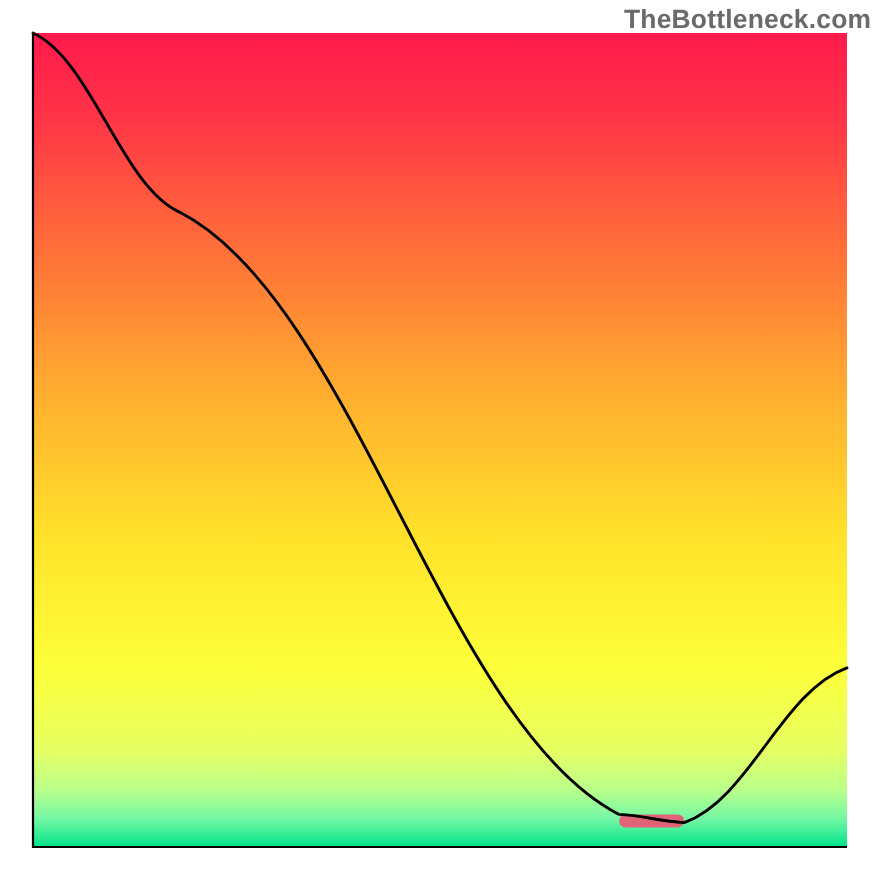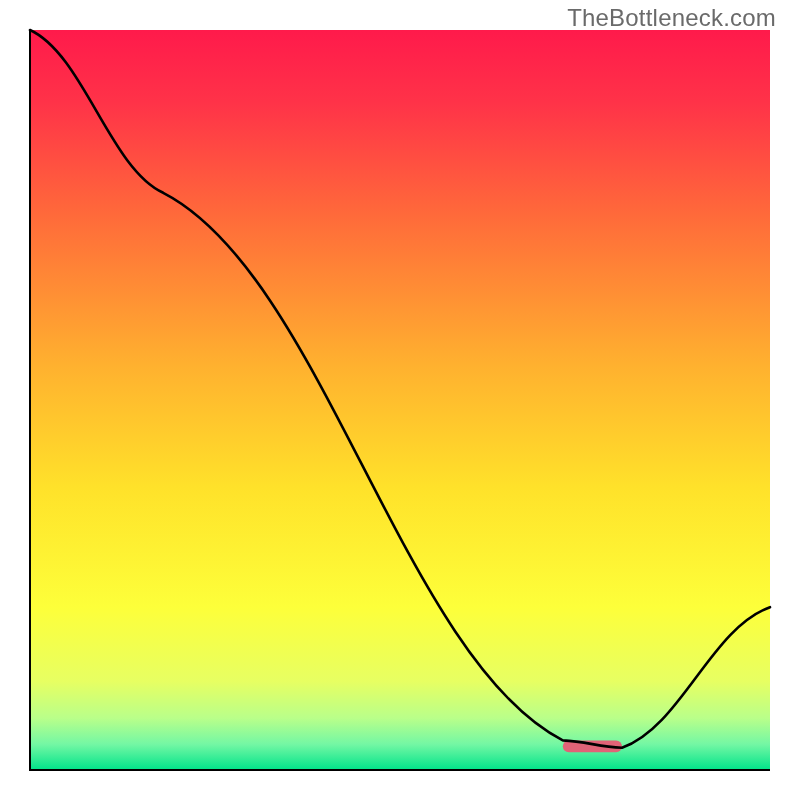--- a/index.html
+++ b/index.html
@@ -12,23 +12,23 @@
     overflow: hidden;
   }
   #container {
     position: relative;
     width: 800px;
     height: 800px;
   }
   #watermark {
     position: absolute;
     top: 4px;
-    right: 24px;
+    right: 8px;
     font-size: 24px;
-    font-weight: normal;
+    font-weight: bold;
     color: #6a6a6a;
     letter-spacing: 0.2px;
     z-index: 10;
   }
   svg {
     display: block;
   }
 </style>
 </head>
 <body>

